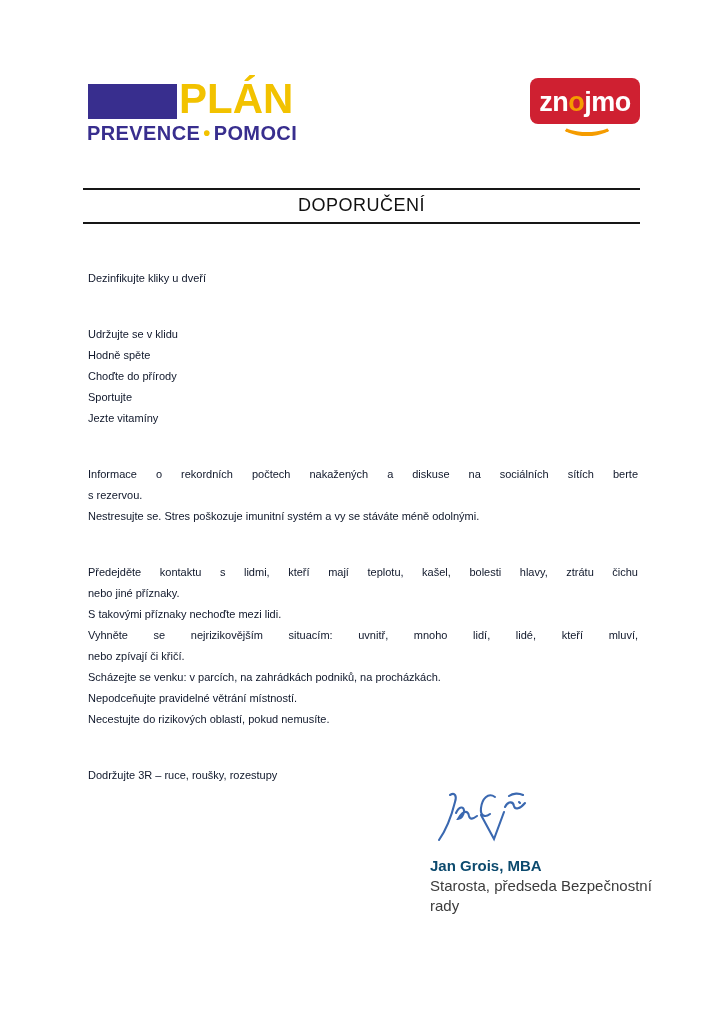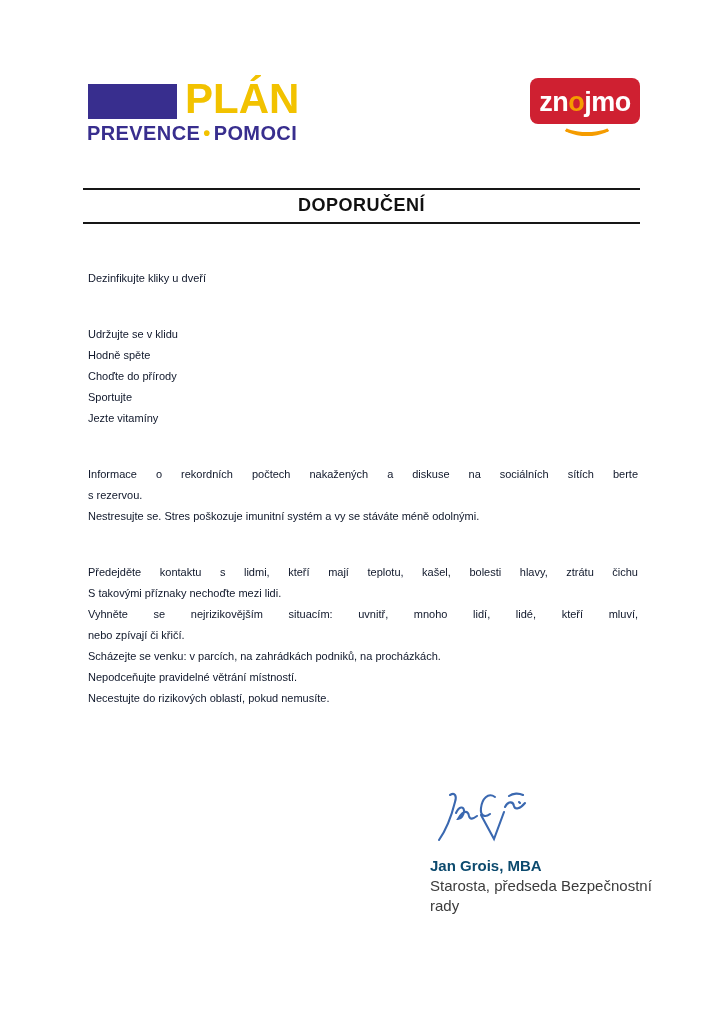--- a/index.html
+++ b/index.html
@@ -2,39 +2,39 @@
 <html lang="cs"><head>
 <meta charset="utf-8">
 <style>
   html,body{margin:0;padding:0;background:#ffffff;}
   body{font-family:"Liberation Sans", sans-serif;}
   #page{position:relative;width:724px;height:1024px;background:#ffffff;overflow:hidden;}
 
   
   #plan-logo{position:absolute;left:88px;top:76px;width:220px;height:70px;}
   #plan-rect{position:absolute;left:0;top:8px;width:89px;height:35px;background:#382e8e;}
-  #plan-title{position:absolute;left:97px;top:2px;font-size:42px;line-height:42px;
+  #plan-title{position:absolute;left:91px;top:2px;font-size:42px;line-height:42px;
       font-weight:800;color:#f2c200;letter-spacing:0px;}
   #plan-subtitle{position:absolute;left:-1px;top:47px;font-size:20px;line-height:20px;
       font-weight:800;color:#382e8e;letter-spacing:0.4px;white-space:nowrap;}
   #plan-dot{color:#f2c200;margin:0 3px;}
 
   
   #znojmo-logo{position:absolute;left:530px;top:78px;width:110px;height:46px;
       background:#cf2031;border-radius:8px;}
   #znojmo-text{position:absolute;left:0;top:11px;width:110px;text-align:center;
       font-size:27px;line-height:27px;font-weight:bold;color:#ffffff;letter-spacing:-0.5px;}
   .znojmo-o{color:#f59c00;}
   #znojmo-smile{position:absolute;left:31px;top:36px;width:46px;height:15px;
       border:3px solid transparent;border-bottom:4px solid #f59c00;border-radius:50%;}
 
   
   #title-block{position:absolute;left:83px;top:188px;width:557px;
       border-top:2px solid #161616;border-bottom:2px solid #161616;}
-  #doc-title{text-align:center;font-size:18px;font-weight:bold;color:#111111;
+  #doc-title{text-align:center;font-size:18px;font-weight:normal;color:#111111;
       letter-spacing:0.5px;padding:5px 0 6px 0;}
 
   
   #body-text{position:absolute;left:88px;top:268px;width:550px;
       font-size:11px;line-height:21px;color:#0f172a;}
   .line{min-height:21px;}
   .jl{text-align:justify;text-align-last:justify;}
   .gt{margin-top:35px;}
 
   
@@ -67,26 +67,28 @@
     <div class="line">Dezinfikujte kliky u dveří</div>
     <div class="line gt">Udržujte se v klidu</div>
     <div class="line">Hodně spěte</div>
     <div class="line">Choďte do přírody</div>
     <div class="line">Sportujte</div>
     <div class="line">Jezte vitamíny</div>
     <div class="line gt jl">Informace o rekordních počtech nakažených a diskuse na sociálních sítích berte</div>
     <div class="line">s rezervou.</div>
     <div class="line">Nestresujte se. Stres poškozuje imunitní systém a vy se stáváte méně odolnými.</div>
     <div class="line gt jl">Předejděte kontaktu s lidmi, kteří mají teplotu, kašel, bolesti hlavy, ztrátu čichu</div>
+    <div class="line">nebo jiné příznaky.</div>
     <div class="line">S takovými příznaky nechoďte mezi lidi.</div>
     <div class="line jl">Vyhněte se nejrizikovějším situacím: uvnitř, mnoho lidí, lidé, kteří mluví,</div>
     <div class="line">nebo zpívají či křičí.</div>
     <div class="line">Scházejte se venku: v parcích, na zahrádkách podniků, na procházkách.</div>
     <div class="line">Nepodceňujte pravidelné větrání místností.</div>
     <div class="line">Necestujte do rizikových oblastí, pokud nemusíte.</div>
+    <div class="line gt">Dodržujte 3R – ruce, roušky, rozestupy</div>
   </div>
 
   <div id="signature-block">
     <svg id="signature-svg" width="100" height="66" viewBox="0 0 100 66" fill="none">
       <g stroke="#3a68b0" stroke-width="2.1" stroke-linecap="round" fill="none">
         <path d="M18,9 C23,6 25,10 23,16 C20,28 14,44 7,54"></path>
         <path d="M24,27 c3,-7 8,-7 8,-2 c0,4 -3,8 -6,8 c6,-10 10,-8 11,-3 c1,4 4,3 8,0"></path>
         <path d="M63,11 c-7,-5 -13,2 -14,11 c-1,8 4,10 9,6"></path>
         <path d="M49,29 L62,53 L72,26"></path>
         <path d="M73,21 c3,-6 8,-6 9,-1 c1,4 6,3 11,-3"></path>

